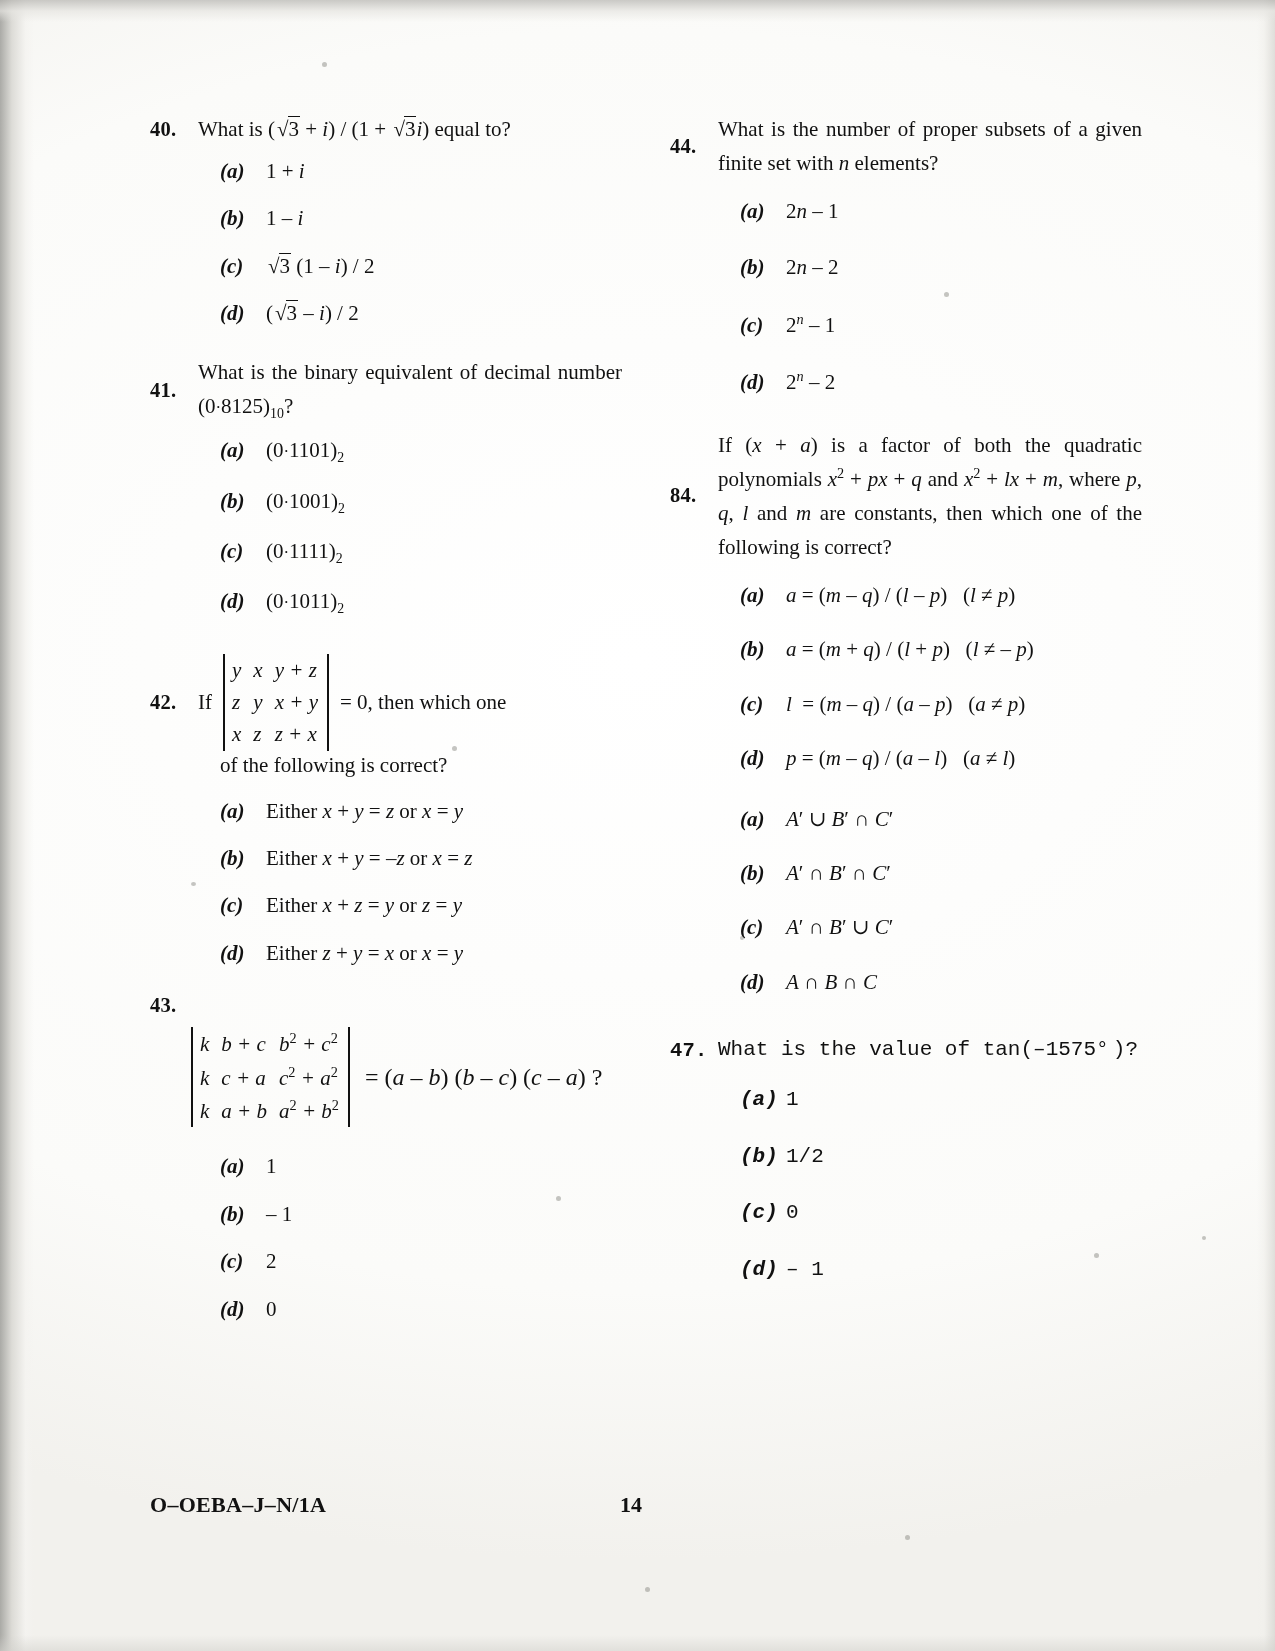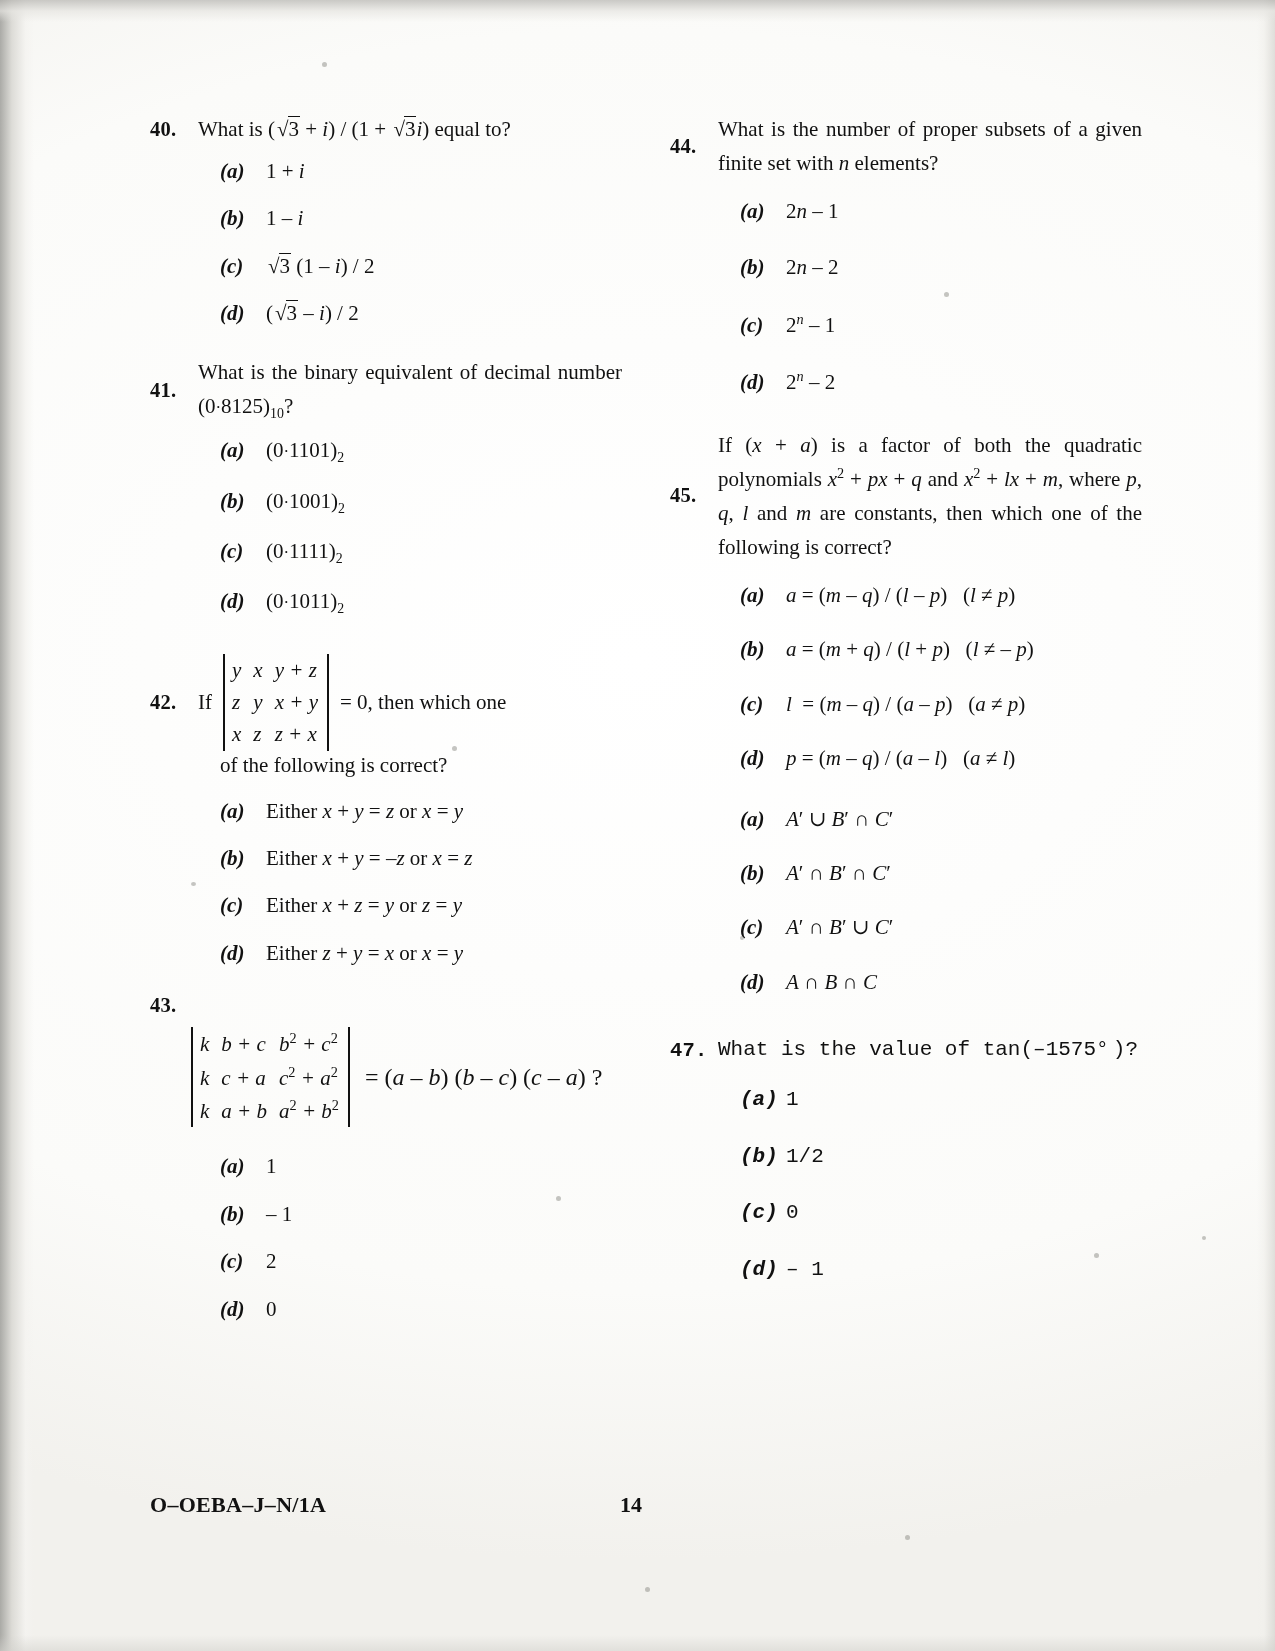--- a/index.html
+++ b/index.html
@@ -415,21 +415,21 @@
           </div>
           <div class="opt">
             <span class="olab">(d)</span>
             <span class="otext">2<sup><i>n</i></sup> – 2</span>
           </div>
         </div>
       </div>
 
       <div class="qblock" style="margin-top:30px;">
         <div class="qhead">
-          <div class="qnum">45.</div>
+          <div class="qnum">84.</div>
           <div class="qtext">If (<i>x</i> + <i>a</i>) is a factor of both the quadratic polynomials <i>x</i><sup>2</sup> + <i>px</i> + <i>q</i> and <i>x</i><sup>2</sup> + <i>lx</i> + <i>m</i>, where <i>p</i>, <i>q</i>, <i>l</i> and <i>m</i> are constants, then which one of the following is correct?</div>
         </div>
         <div class="opts" style="margin-top:16px;">
           <div class="opt" style="margin-bottom:24px;">
             <span class="olab">(a)</span>
             <span class="otext"><i>a</i> = (<i>m</i> – <i>q</i>) / (<i>l</i> – <i>p</i>)&nbsp;&nbsp; (<i>l</i> ≠ <i>p</i>)</span>
           </div>
           <div class="opt" style="margin-bottom:24px;">
             <span class="olab">(b)</span>
             <span class="otext"><i>a</i> = (<i>m</i> + <i>q</i>) / (<i>l</i> + <i>p</i>)&nbsp;&nbsp; (<i>l</i> ≠ – <i>p</i>)</span>

